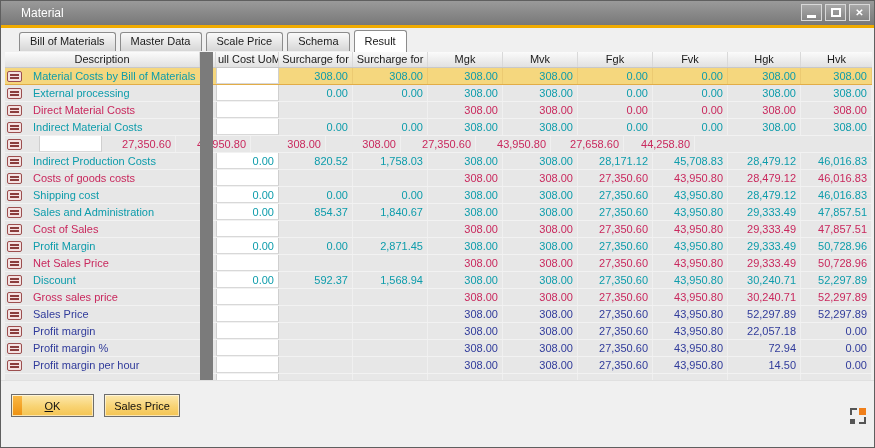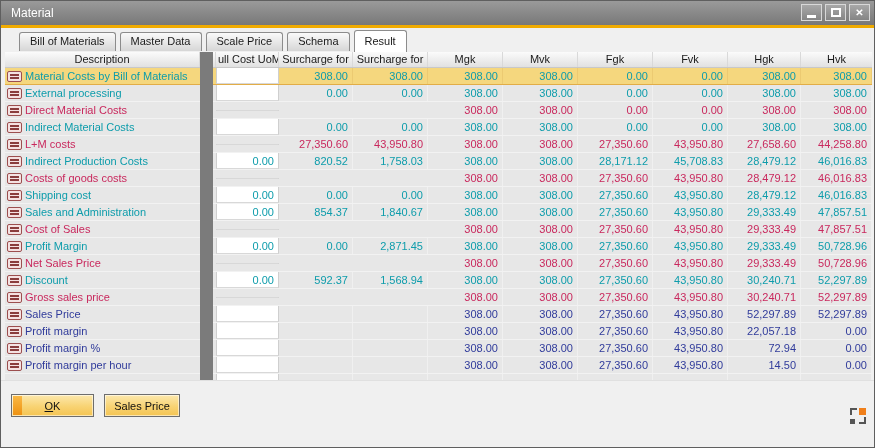--- a/index.html
+++ b/index.html
@@ -1,21 +1,21 @@
 <!DOCTYPE html>
 <html><head>
 <meta charset="utf-8">
 <style>
   * { margin:0; padding:0; box-sizing:border-box; }
   html,body { width:875px; height:448px; font-family:"Liberation Sans", sans-serif; background:#fff; }
   .win { position:absolute; left:0; top:0; width:875px; height:448px; border:1px solid #5f5f5f; background:#f0f0f0; overflow:hidden; }
 
   
   .titlebar { position:absolute; left:0; top:0; width:100%; height:24px; background:linear-gradient(#9a9a9a,#787878); display:flex; align-items:center; }
-  .title { color:#fff; font-size:12px; padding-left:10px; }
+  .title { color:#fff; font-size:12px; padding-left:20px; }
   .winbtns { position:absolute; right:4px; top:3px; display:flex; gap:3px; }
   .wbtn { width:21px; height:17px; background:linear-gradient(#a8a8a8,#858585); border:1px solid #d8d8d8; display:flex; align-items:center; justify-content:center; color:#fff; font-size:10px; font-weight:bold; cursor:default; }
   .glyph-min { width:9px; height:3px; background:#fff; margin-top:8px; }
   .glyph-max { width:10px; height:9px; border:2px solid #fff; }
   .accent { position:absolute; left:0; top:24px; width:100%; height:3px; background:#f0ab00; }
 
   
   .tabbar { position:absolute; left:18px; top:29px; height:22px; display:flex; align-items:center; }
   .tab { height:19px; line-height:17px; text-align:center; font-size:11px; color:#1a1a1a; background:linear-gradient(#fafafa,#d6d6d6); border:1px solid #8c8c8c; border-bottom:none; border-radius:3px 3px 0 0; margin-right:4px; padding:0 10px; cursor:default; }
   .tab.active { height:22px; line-height:20px; background:#fff; font-weight:normal; }
@@ -23,29 +23,29 @@
   
   .table-area { position:absolute; left:4px; top:51px; width:867px; height:346px; background:#e7e7e7; font-size:11px; }
   .thead { display:flex; height:16px; background:linear-gradient(#fbfbfb,#e1e1e1); border-bottom:1px solid #c8c8c8; color:#1a1a1a; }
   .thead .hc { line-height:15px; text-align:center; border-right:1px solid #d9d9d9; overflow:hidden; white-space:nowrap; }
   .thead .hc.left { text-align:left; padding-left:2px; }
   .trow { display:flex; height:17px; line-height:16px; background:#e7e7e7; border-bottom:1px solid #f2f2f2; }
   .trow.sel { background:#f5d77e; border-bottom-color:#e2ad47; }
   .trow.filler { height:10px; border-bottom:none; }
   .c { overflow:hidden; white-space:nowrap; }
   .c-icon { width:18px; display:flex; align-items:center; justify-content:center; }
-  .c-desc { width:177px; padding-left:2px; }
+  .c-desc { width:177px; padding-left:10px; }
   .c-gap  { width:16px; }
   .c-fc   { width:63px; background:#fff; border-left:1px solid #cfcfcf; border-right:1px solid #cfcfcf; border-bottom:1px solid #d8d8d8; }
   .c-s1 { width:74px; } .c-s2 { width:75px; }
   .c-n1,.c-n2,.c-n3,.c-n4 { width:75px; } .c-n5 { width:73px; } .c-n6 { width:71px; }
   .num, .fc { text-align:right; padding-right:4px; }
   .num { border-right:1px solid #f0f0f0; }
   .trow.sel .num { border-right-color:#ecca72; }
-  .teal { color:#0d9cab; } .red { color:#c9285d;align-items:center; } .navy { color:#303b9b; }
+  .teal { color:#0d9cab; } .red { color:#c9285d; } .navy { color:#303b9b; }
   .row-icon { display:inline-block; width:15px; height:11px; border:1px solid #9c4f4f; border-radius:2px; background:#f4e2e2; padding:2px 2px 0 2px; cursor:pointer; }
   .row-icon i { display:block; height:2px; background:#8a3d3d; margin-bottom:1px; }
 
   
   .splitter { position:absolute; left:199px; top:51px; width:13px; height:346px; background:#7b7b7b; cursor:col-resize; }
   .splitter .sthumb { position:absolute; left:0; bottom:0; width:13px; height:14px; background:#565656; }
 
   
   .hscroll-left { position:absolute; left:4px; top:384px; width:195px; height:13px; background:#f5f5f5; border-top:1px solid #dcdcdc; }
   .hscroll-right { position:absolute; left:215px; top:384px; width:656px; height:13px; background:#ededed; border-top:1px solid #dcdcdc; }
@@ -192,21 +192,20 @@
           <div class="c c-n5 num">308.00</div>
           <div class="c c-n6 num">308.00</div>
         </div>
         <div class="trow red">
           <div class="c c-icon">
             <span class="row-icon">
               <i></i>
               <i></i>
             </span>
           </div>
-          <div class="c c-desc">L+M costs</div>
           <div class="c c-gap"></div>
           <div class="c c-fc fc"></div>
           <div class="c c-s1 num">27,350.60</div>
           <div class="c c-s2 num">43,950.80</div>
           <div class="c c-n1 num">308.00</div>
           <div class="c c-n2 num">308.00</div>
           <div class="c c-n3 num">27,350.60</div>
           <div class="c c-n4 num">43,950.80</div>
           <div class="c c-n5 num">27,658.60</div>
           <div class="c c-n6 num">44,258.80</div>

